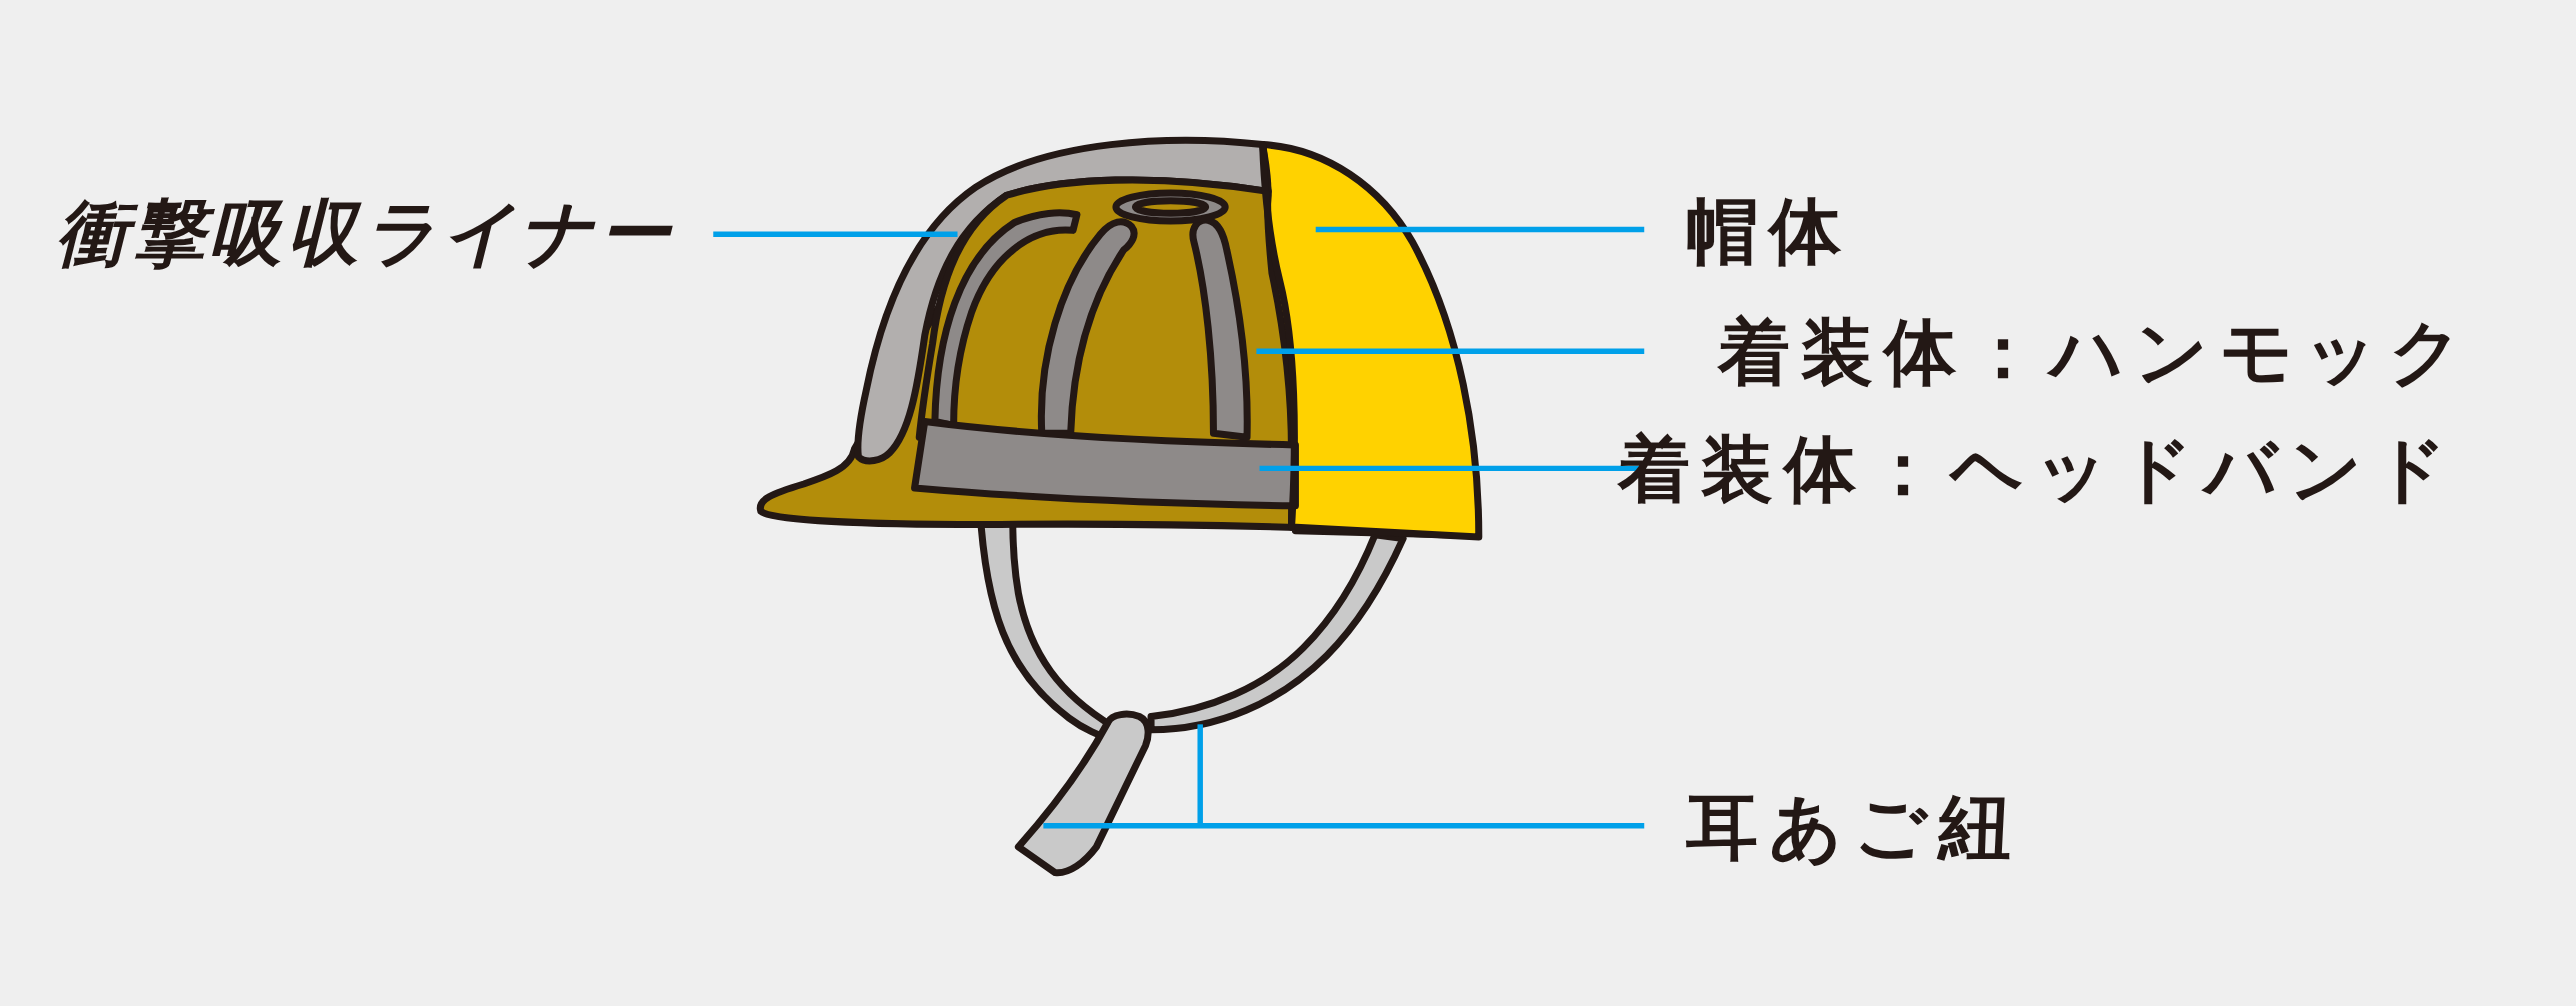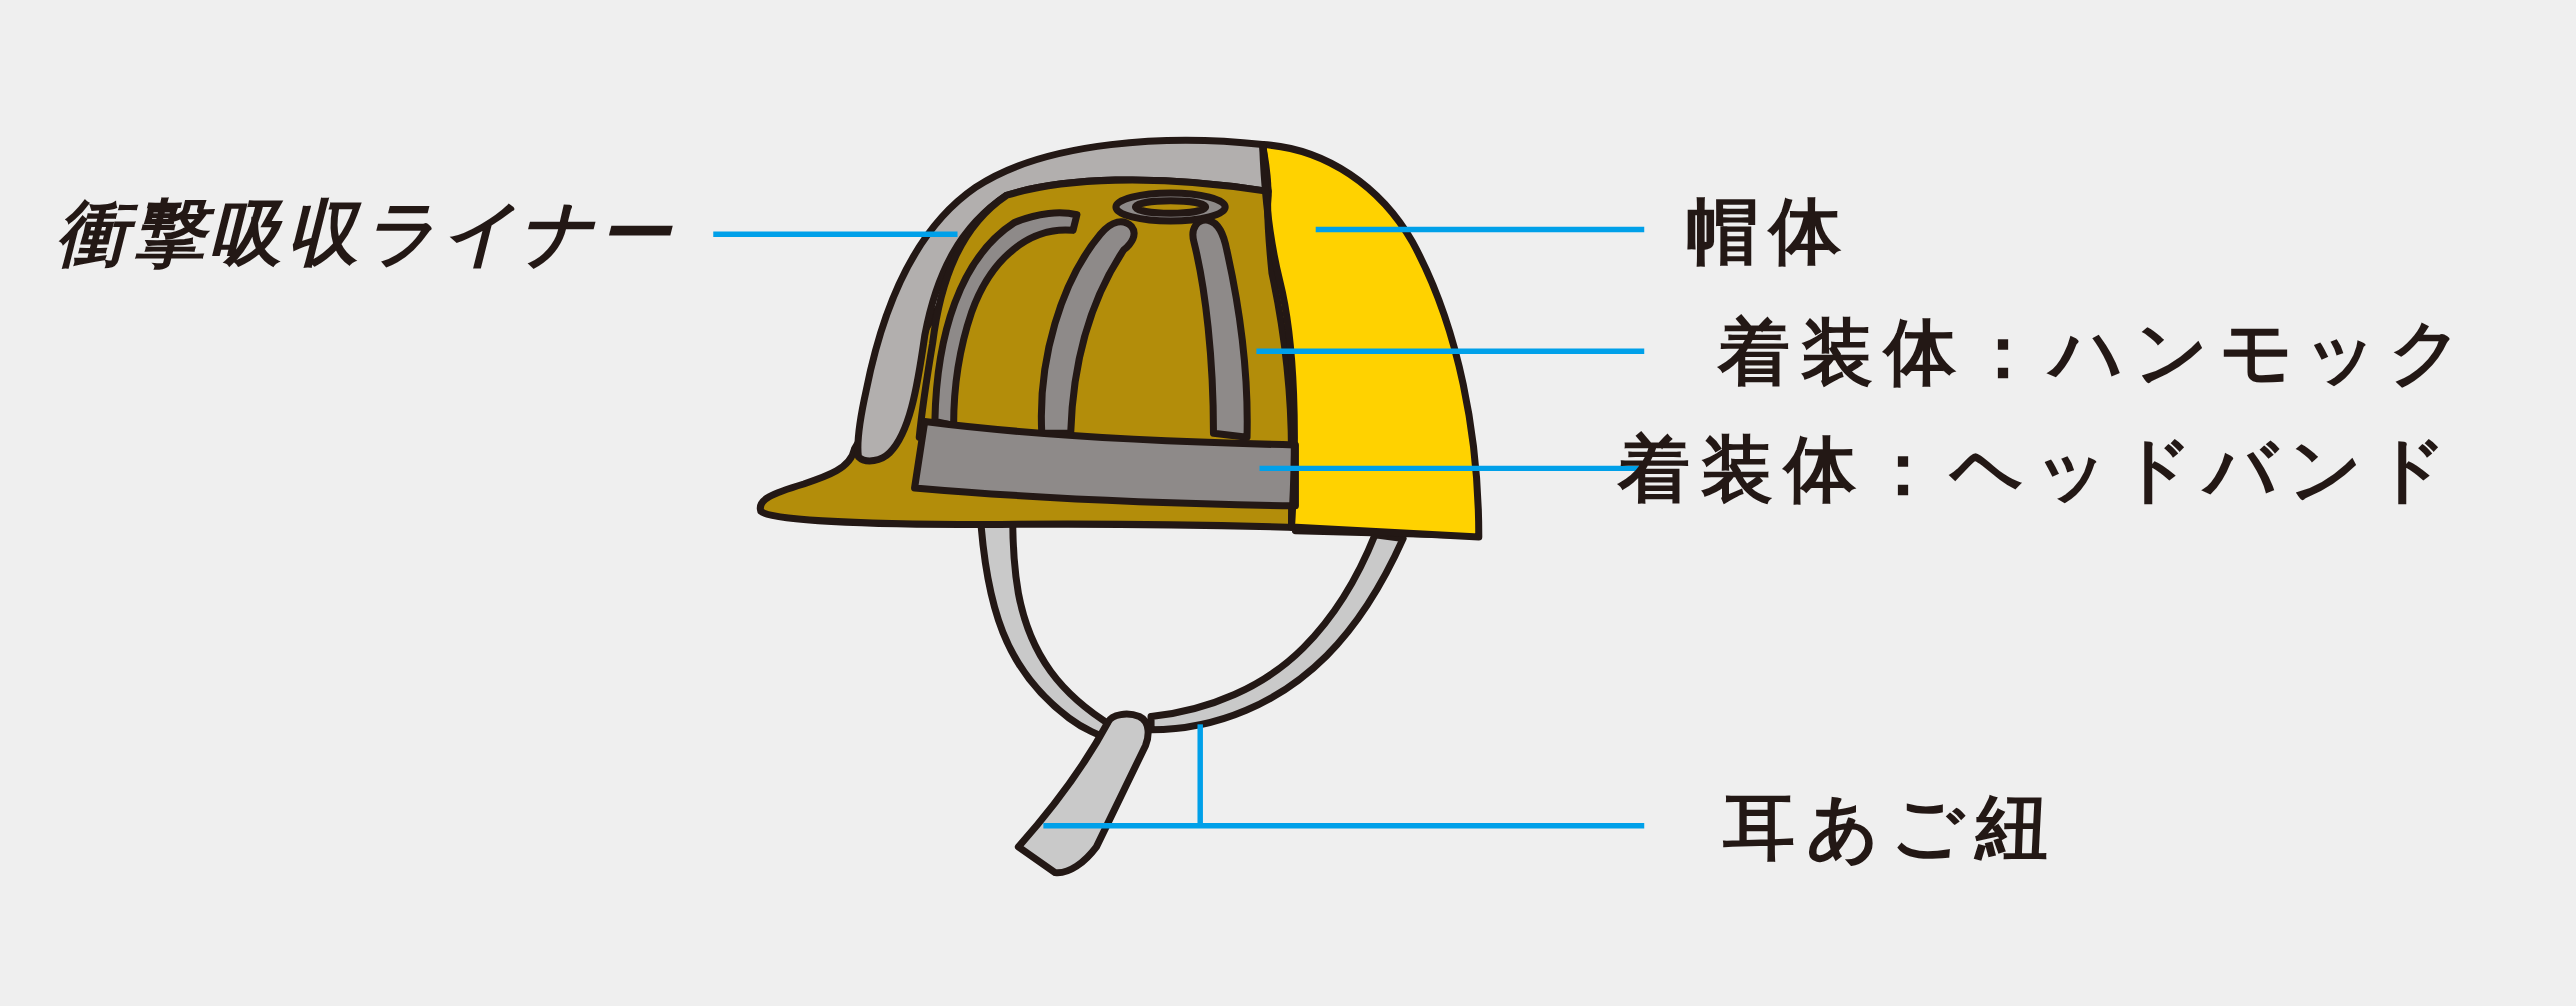--- a/index.html
+++ b/index.html
@@ -57,14 +57,14 @@
     <line x1="1614" y1="600" x2="2107" y2="600"></line>
     <line x1="1538" y1="928" x2="1538" y2="1058"></line>
     <line x1="1337" y1="1058" x2="2107" y2="1058"></line>
   </g>
 </svg>
 
 <div class="label" style="left:56px; top:197px;font-style:italic;">衝撃吸収ライナー</div>
 <div class="label right" style="left:1686px; top:195px;">帽体</div>
 <div class="label right" style="left:1686px; top:316px;margin-left:32px;">着装体：ハンモック</div>
 <div class="label right" style="left:1618px; top:433px;">着装体：ヘッドバンド</div>
-<div class="label right" style="left:1686px; top:791px;margin-left:37px;">耳あご紐</div>
+<div class="label right" style="left:1686px; top:791px;">耳あご紐</div>
 
 
 </body></html>

